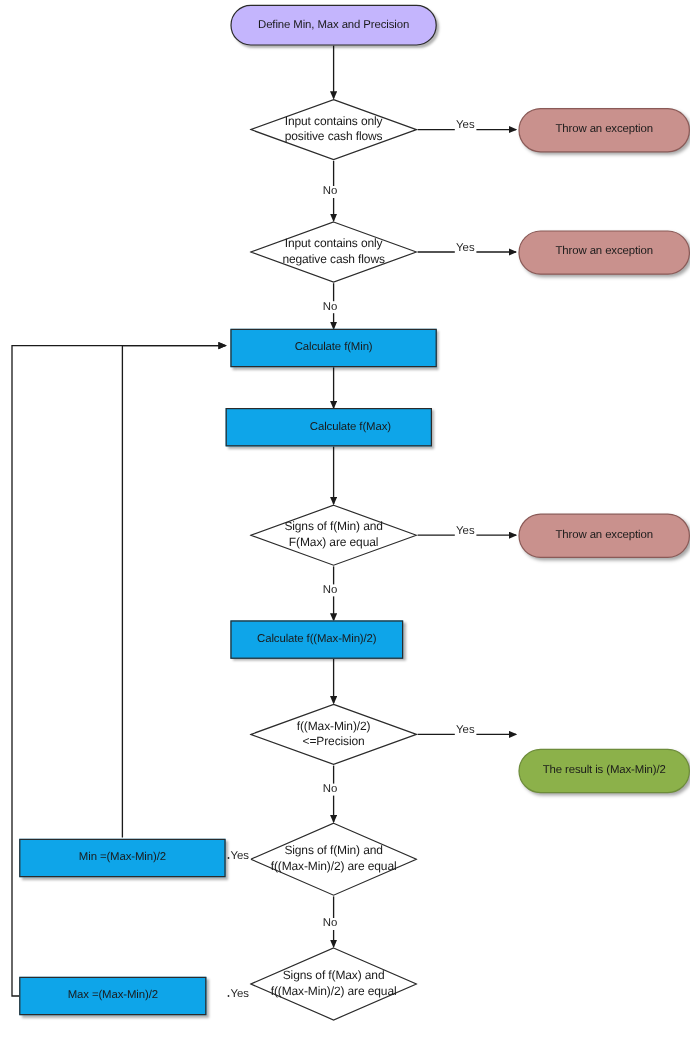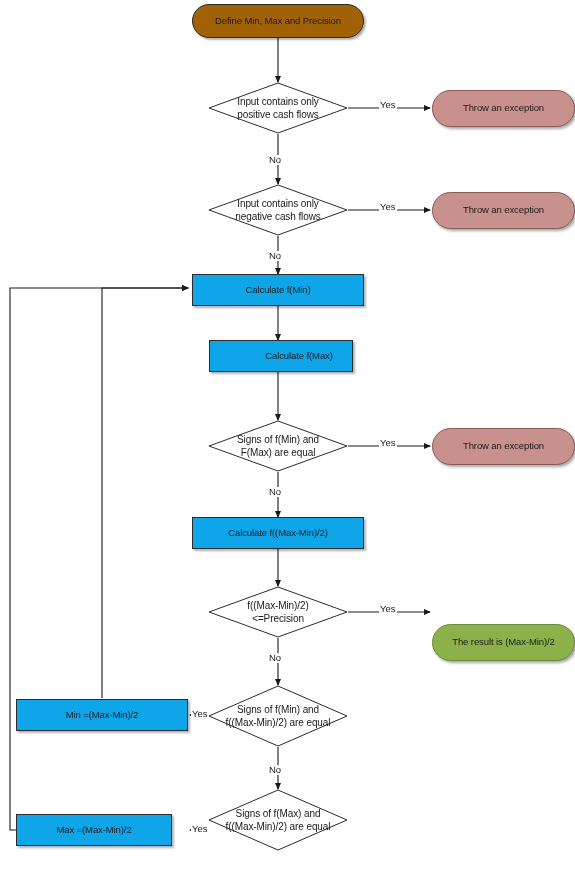--- a/index.html
+++ b/index.html
@@ -37,21 +37,21 @@
     line-height: 1.35;
     letter-spacing: -0.1px;
   }
   .rect {
     border: 1px solid #2b2b2b;
     background: #0ea5e9;
     box-shadow: 2px 2px 2px rgba(0,0,0,0.30);
   }
   .rounded {
     border: 1px solid #2b2b2b;
-    background: #a16207;
+    background: #c4b5fd;
     border-radius: 22px;
     box-shadow: 2px 2px 2px rgba(0,0,0,0.30);
   }
   .pill-red {
     border: 1px solid #8a5a57;
     background: #c9918d;
     border-radius: 22px;
     box-shadow: 2px 2px 3px rgba(0,0,0,0.35);
   }
   .pill-green {
@@ -171,38 +171,38 @@
   <div class="edge-label" style="left:268px; top:251px;">No</div>
 
   <div class="node pill-red" style="left:432px; top:192px; width:143px; height:37px; color:#1a1a1a;">
     <span>Throw an exception</span>
   </div>
 
   <div class="node rect" style="left:192px; top:274px; width:172px; height:32px;">
     <span>Calculate f(Min)</span>
   </div>
 
-  <div class="node rect" style="left:209px; top:340px; width:144px; height:32px;padding-left:36px;">
+  <div class="node rect" style="left:188px; top:340px; width:172px; height:32px;padding-left:36px;">
     <span>Calculate f(Max)</span>
   </div>
 
   <div class="diamond-wrap" style="left:208px; top:420px; width:140px; height:52px;">
     <svg width="140" height="52" viewBox="0 0 140 52" xmlns="http://www.w3.org/2000/svg">
       <polygon points="70,1 139,26 70,51 1,26" fill="#ffffff" stroke="#2b2b2b" stroke-width="1"></polygon>
     </svg>
     <div class="diamond-label">Signs of f(Min) and F(Max) are equal</div>
   </div>
   <div class="edge-label" style="left:379px; top:438px;">Yes</div>
   <div class="edge-label" style="left:268px; top:487px;">No</div>
 
   <div class="node pill-red" style="left:432px; top:428px; width:143px; height:37px; color:#1a1a1a;">
     <span>Throw an exception</span>
   </div>
 
-  <div class="node rect" style="left:192px; top:517px; width:172px; height:32px;">
+  <div class="node rect" style="left:192px; top:517px; width:144px; height:32px;">
     <span>Calculate f((Max-Min)/2)</span>
   </div>
 
   <div class="diamond-wrap" style="left:208px; top:586px; width:140px; height:52px;">
     <svg width="140" height="52" viewBox="0 0 140 52" xmlns="http://www.w3.org/2000/svg">
       <polygon points="70,1 139,26 70,51 1,26" fill="#ffffff" stroke="#2b2b2b" stroke-width="1"></polygon>
     </svg>
     <div class="diamond-label">f((Max-Min)/2) &lt;=Precision</div>
   </div>
   <div class="edge-label" style="left:379px; top:604px;">Yes</div>

